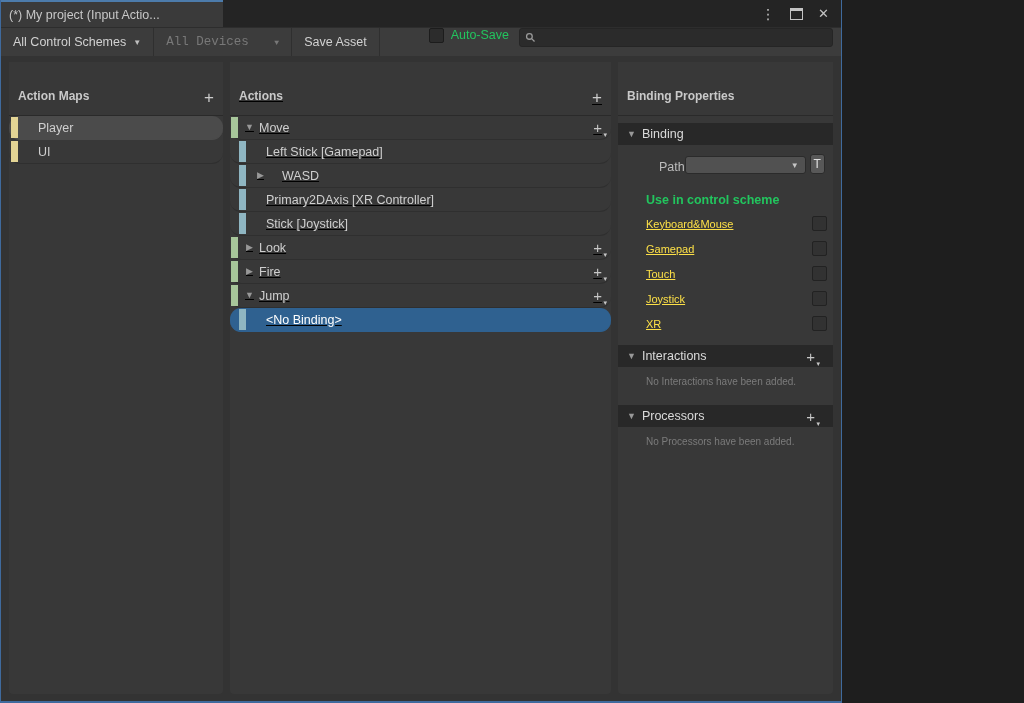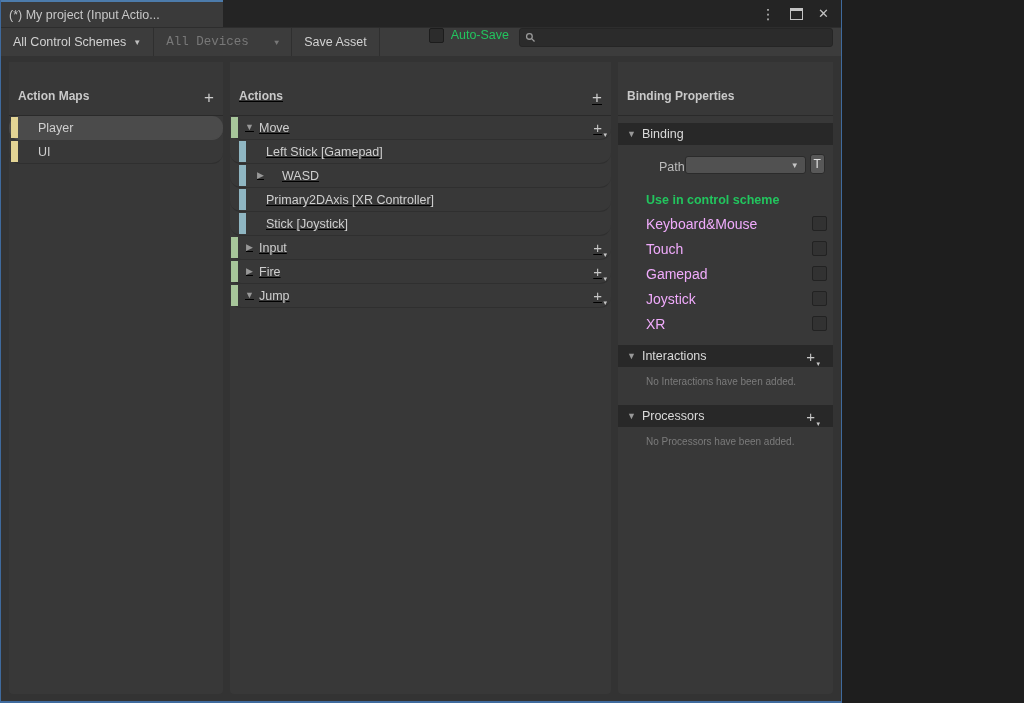--- a/index.html
+++ b/index.html
@@ -91,21 +91,21 @@
     justify-content:flex-end;padding-right:6px;color:#c6c6c6;
   }
   .path-dd .caret{font-size:8px;}
   .t-btn{
     width:22px;height:20px;box-sizing:border-box;background:#585858;border:1px solid #2b2b2b;
     border-radius:3px;margin-left:4px;color:#e0e0e0;display:flex;align-items:center;
     justify-content:center;font-size:12px;
   }
   .ucs-label{margin:19px 0 4px 28px;font-weight:bold;color:#22c55e;font-size:12.5px;flex:0 0 auto;}
   .scheme-row{display:flex;align-items:center;height:25px;margin-left:28px;flex:0 0 auto;}
-  .scheme-row .slbl{color:#f0abfc;font-size:14px;width:166px;}
+  .scheme-row .slbl{color:#fde047;font-size:11px;width:166px;text-decoration:underline;}
   .scheme-row .cbx{background:#323232;border-color:#222222;}
   .empty-text{margin:9px 0 11px 28px;color:#7b7b7b;font-size:10px;flex:0 0 auto;}
   .sb-gap{margin-top:9px;}
 </style>
 </head>
 <body>
 
 <div class="window">
 
   <div class="tabbar">
@@ -185,34 +185,38 @@
         <span class="bar blue"></span>
         <span class="lbl">Primary2DAxis [XR Controller]</span>
       </div>
       <div class="row binding">
         <span class="bar blue"></span>
         <span class="lbl">Stick [Joystick]</span>
       </div>
       <div class="row action">
         <span class="bar green"></span>
         <span class="fold">▶</span>
-        <span class="lbl">Input</span>
+        <span class="lbl">Look</span>
         <span class="addbtn"><span>+</span><span class="dcaret">▾</span></span>
       </div>
       <div class="row action">
         <span class="bar green"></span>
         <span class="fold">▶</span>
         <span class="lbl">Fire</span>
         <span class="addbtn"><span>+</span><span class="dcaret">▾</span></span>
       </div>
       <div class="row action">
         <span class="bar green"></span>
         <span class="fold">▼</span>
         <span class="lbl">Jump</span>
         <span class="addbtn"><span>+</span><span class="dcaret">▾</span></span>
+      </div>
+      <div class="row binding sel-blue">
+        <span class="bar blue"></span>
+        <span class="lbl">&lt;No Binding&gt;</span>
       </div>
     </div>
 
     <div class="panel right">
       <div class="panel-header">
         <span>Binding Properties</span>
       </div>
 
       <div class="section-bar">
         <span class="fold">▼</span>
@@ -230,25 +234,25 @@
         </div>
       </div>
 
       <div class="ucs-label">Use in control scheme</div>
 
       <div class="scheme-row">
         <span class="slbl">Keyboard&amp;Mouse</span>
         <span class="cbx"></span>
       </div>
       <div class="scheme-row">
+        <span class="slbl">Gamepad</span>
+        <span class="cbx"></span>
+      </div>
+      <div class="scheme-row">
         <span class="slbl">Touch</span>
-        <span class="cbx"></span>
-      </div>
-      <div class="scheme-row">
-        <span class="slbl">Gamepad</span>
         <span class="cbx"></span>
       </div>
       <div class="scheme-row">
         <span class="slbl">Joystick</span>
         <span class="cbx"></span>
       </div>
       <div class="scheme-row">
         <span class="slbl">XR</span>
         <span class="cbx"></span>
       </div>

